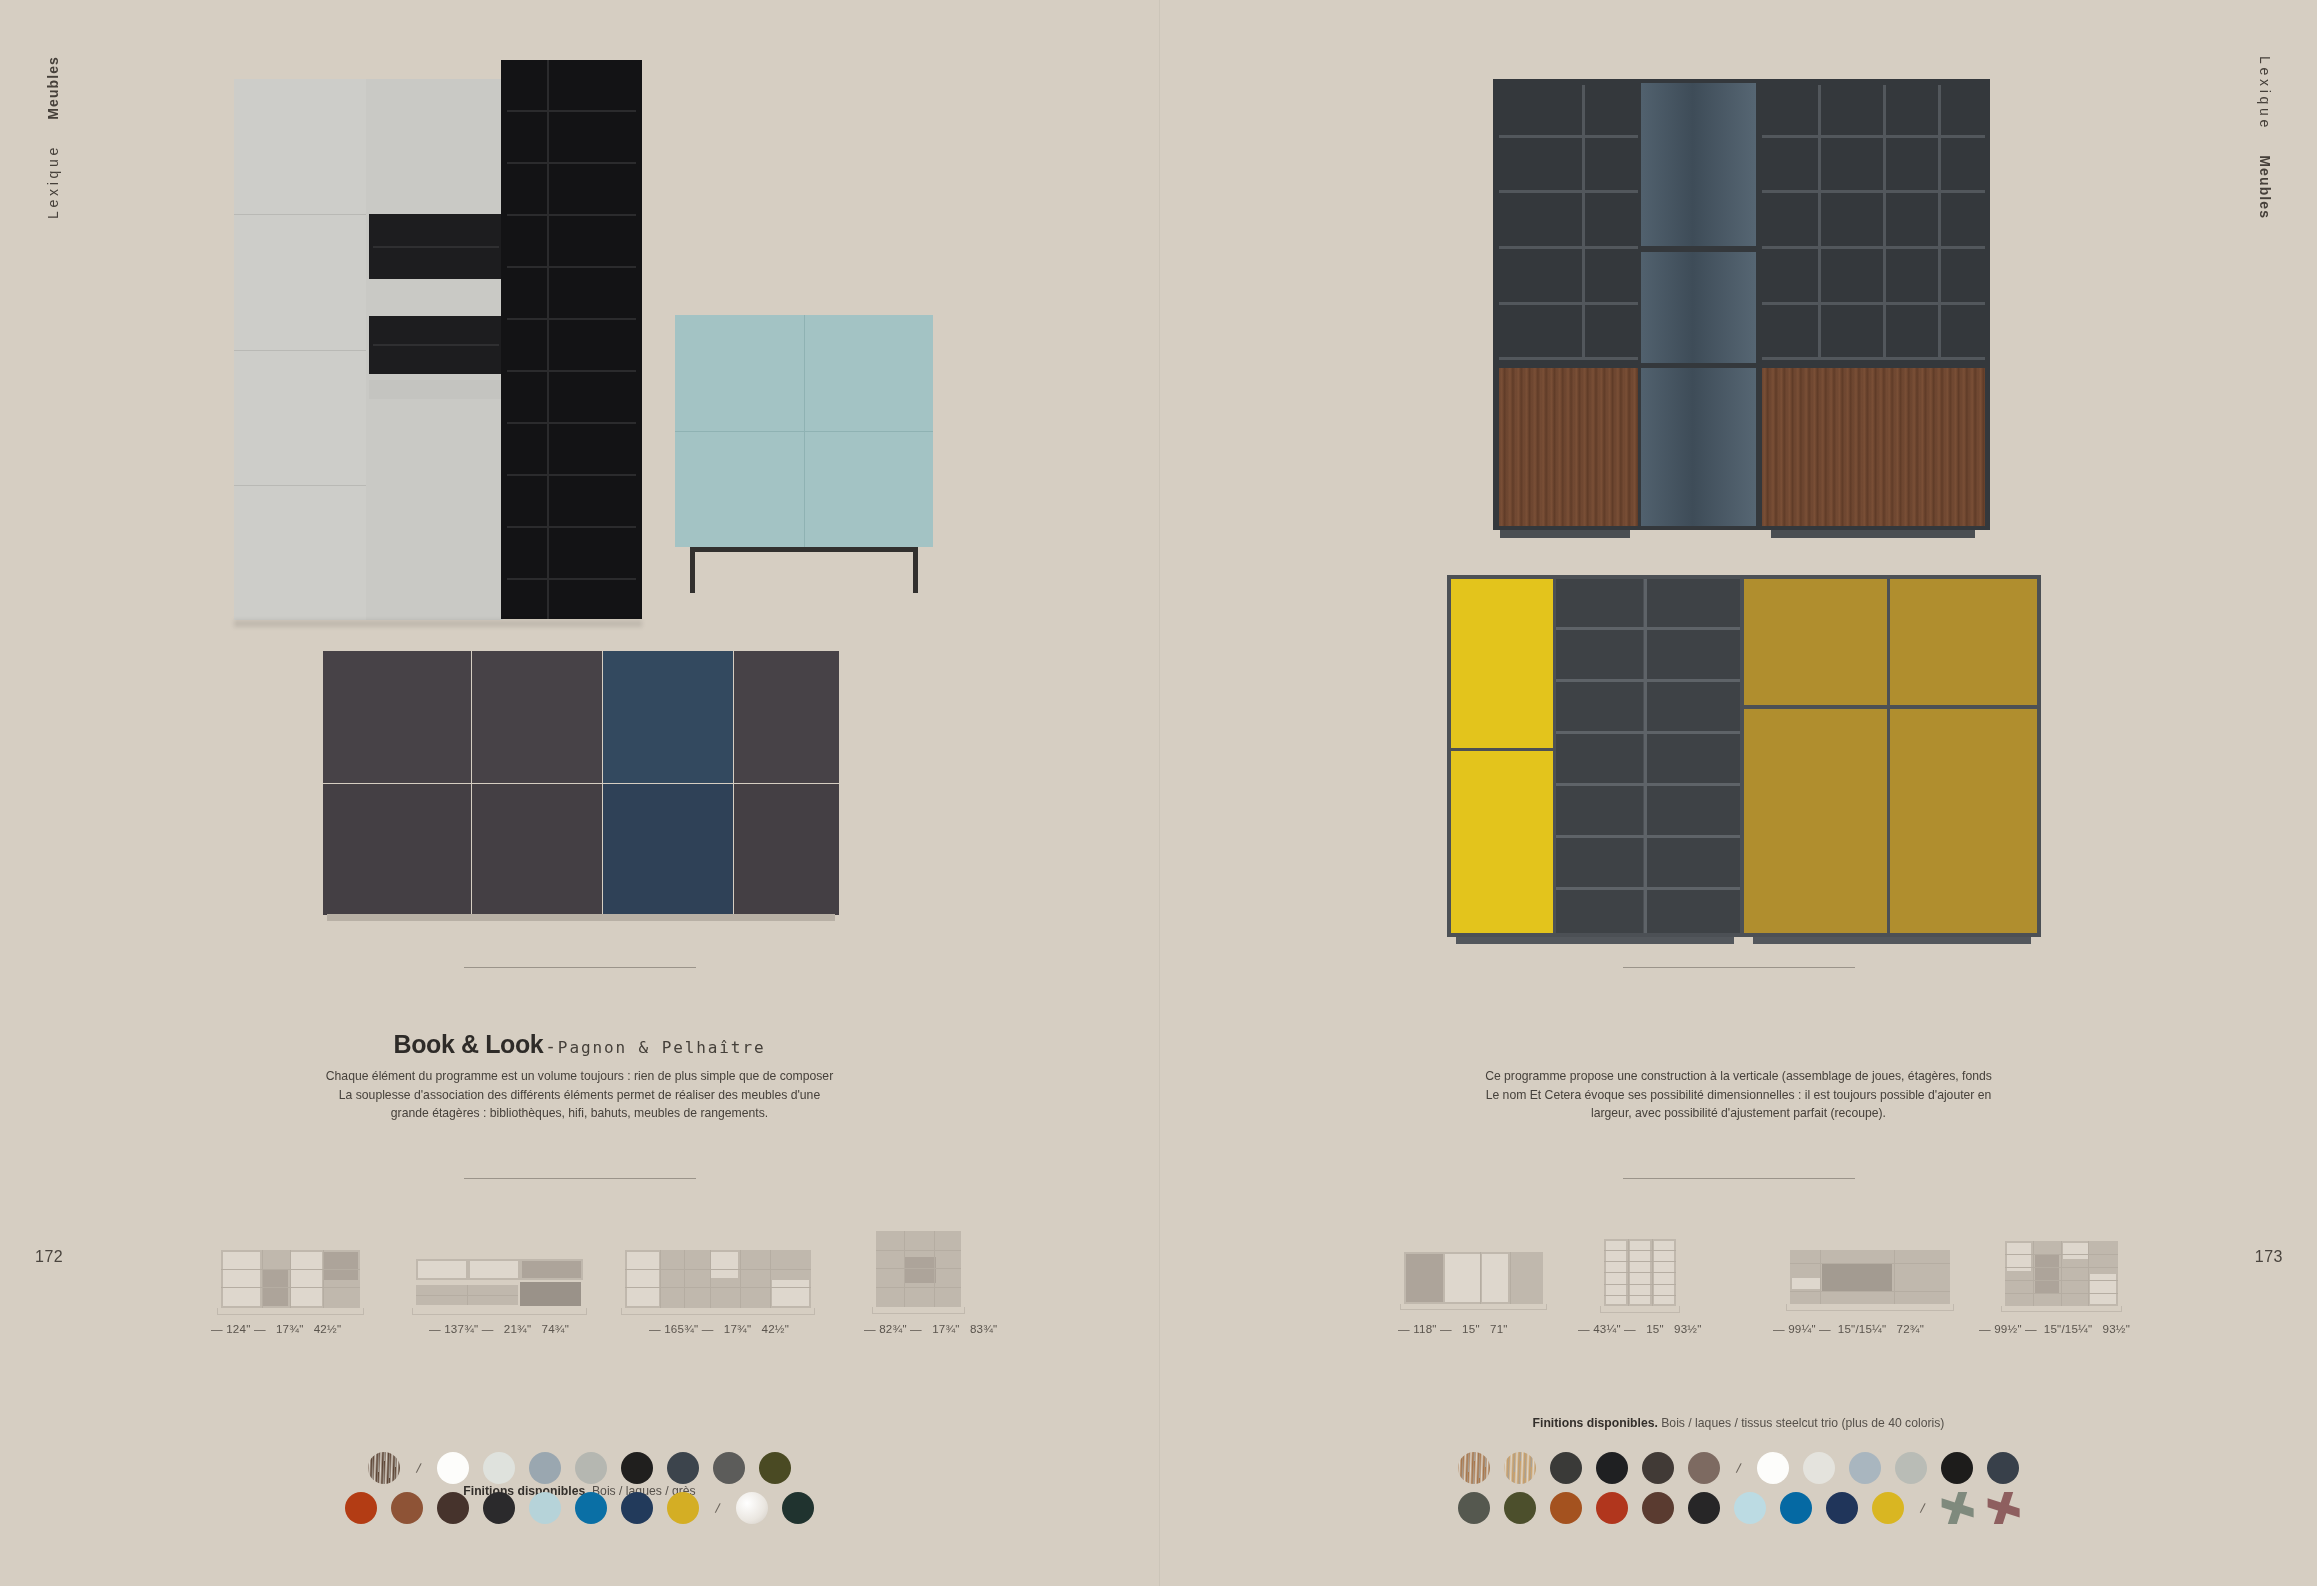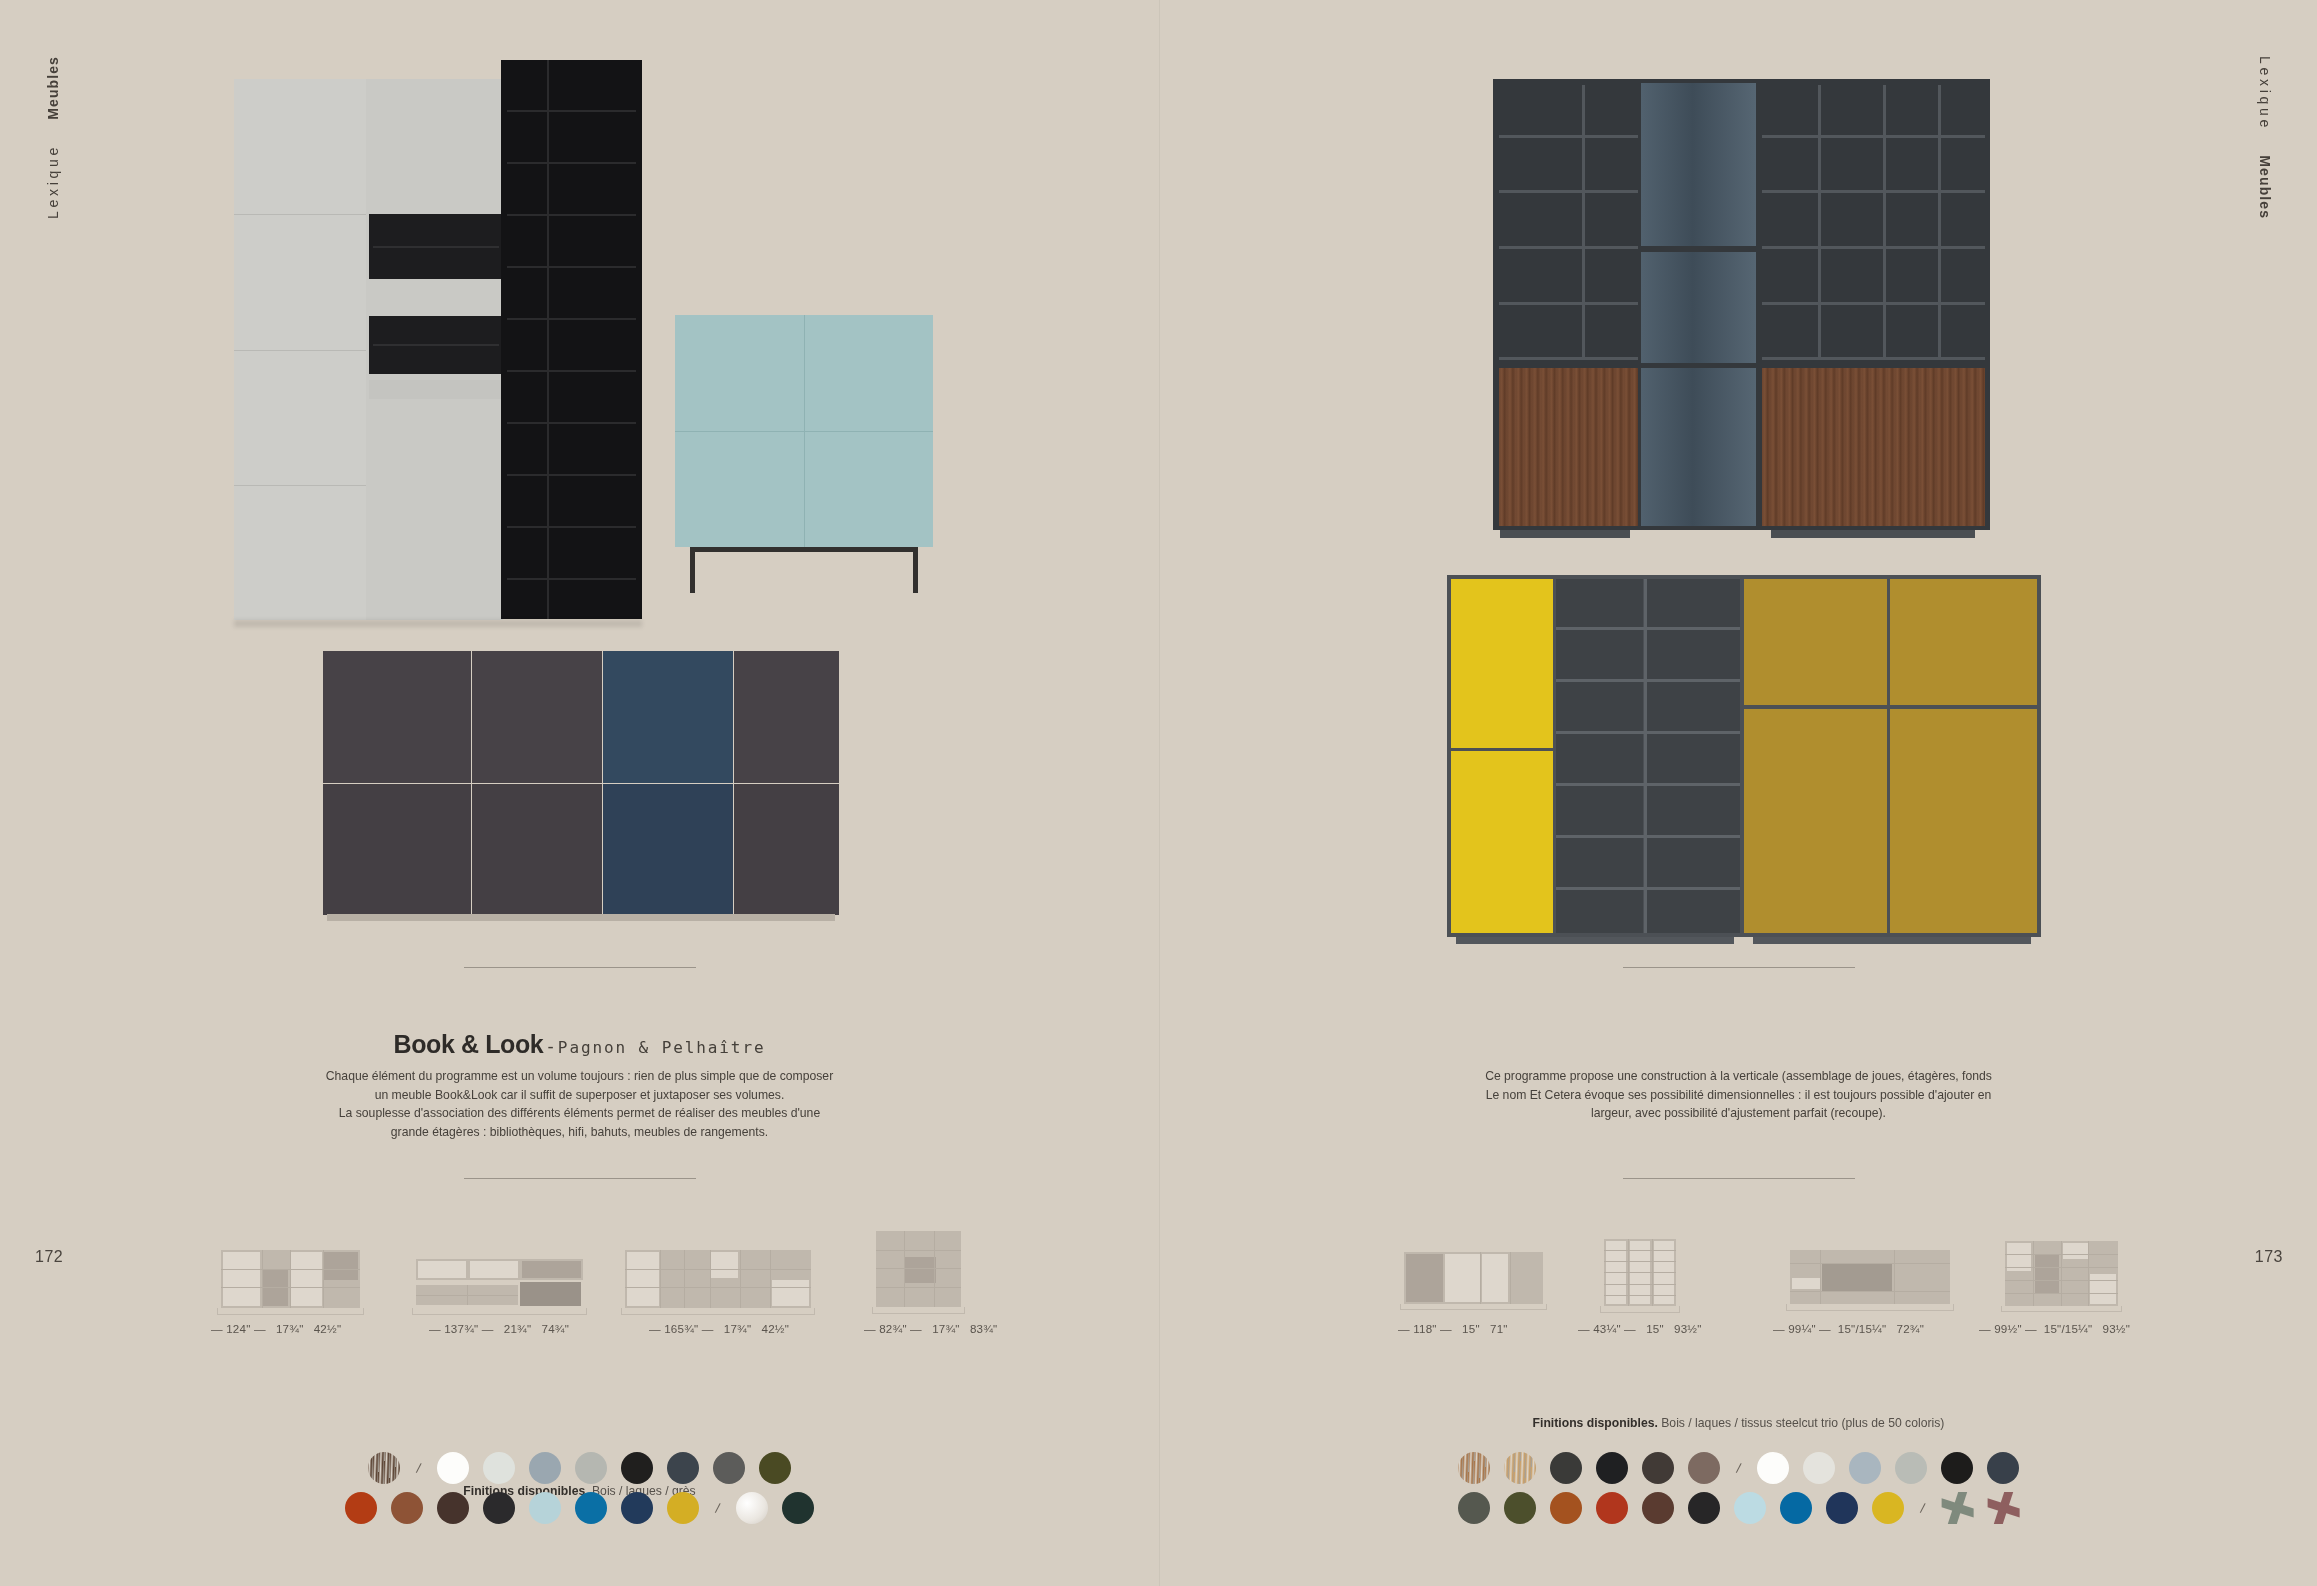--- a/index.html
+++ b/index.html
@@ -188,21 +188,20 @@
     <div class="rule" style="left:464px;width:232px;top:967px"></div>
 
     <div class="title">
       <span class="name">Book &amp; Look</span>
       <span class="dash">-</span>
       <span class="designer">Pagnon &amp; Pelhaître</span>
     </div>
 
     <div class="blurb">
       <div>Chaque élément du programme est un volume toujours : rien de plus simple que de composer</div>
-      <div>un meuble Book&amp;Look car il suffit de superposer et juxtaposer ses volumes.</div>
       <div>La souplesse d'association des différents éléments permet de réaliser des meubles d'une</div>
       <div>grande étagères : bibliothèques, hifi, bahuts, meubles de rangements.</div>
     </div>
 
     <div class="rule" style="left:464px;width:232px;top:1178px"></div>
 
     <div class="diagrams">
 
       <div class="dgroup" style="left:221px;top:0;width:139px;height:58px">
         <div class="dfill" style="left:0;top:0;width:139px;height:58px"></div>
@@ -449,21 +448,21 @@
         <div class="dshadow"></div>
       </div>
       <div class="dims" style="left:820px;top:72px">
         <span>— 99½" —</span>
         &nbsp;<span>15"/15¼"</span>
         &nbsp;&nbsp;<span>93½"</span>
       </div>
     </div>
 
     <div class="finline" style="top:1416px">
-      <b>Finitions disponibles.</b><span> Bois / laques / tissus steelcut trio (plus de 50 coloris)</span>
+      <b>Finitions disponibles.</b><span> Bois / laques / tissus steelcut trio (plus de 40 coloris)</span>
     </div>
 
     <div class="swatches" style="top:1452px">
       <div class="srow" id="R1">
           <div class="sw" style="background: repeating-linear-gradient(92deg, rgb(168, 118, 74) 0px, rgba(255, 255, 255, 0.16) 1.9px, rgb(168, 118, 74) 3.7px, rgba(0, 0, 0, 0.22) 5.6px);"></div>
           <div class="sw" style="background: repeating-linear-gradient(92deg, rgb(201, 160, 106) 0px, rgba(255, 255, 255, 0.16) 1.9px, rgb(201, 160, 106) 3.7px, rgba(0, 0, 0, 0.22) 5.6px);"></div>
           <div class="sw" style="background: rgb(58, 58, 56);"></div>
           <div class="sw" style="background: rgb(31, 32, 34);"></div>
           <div class="sw" style="background: rgb(65, 58, 54);"></div>
           <div class="sw" style="background: rgb(125, 106, 97);"></div>

